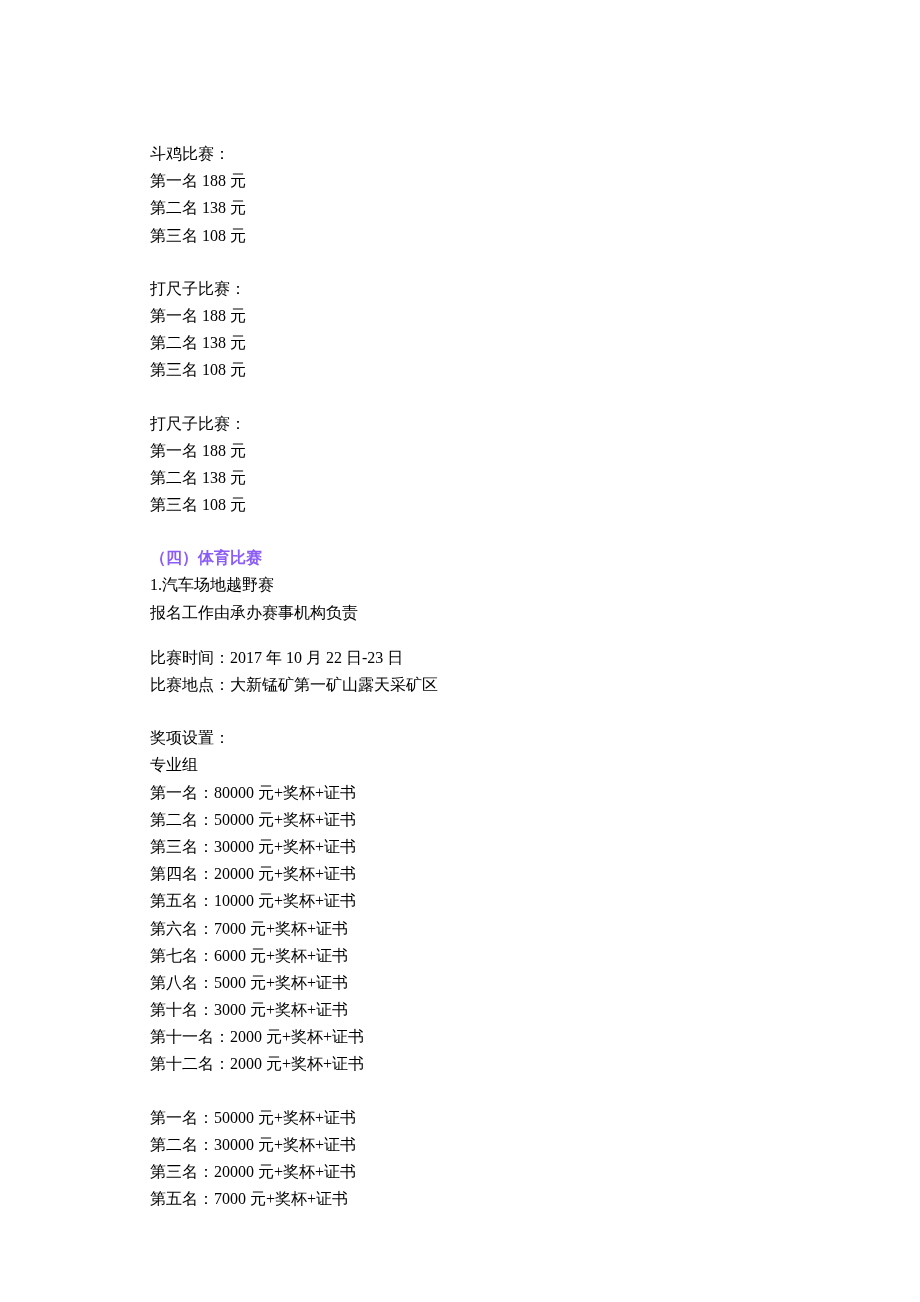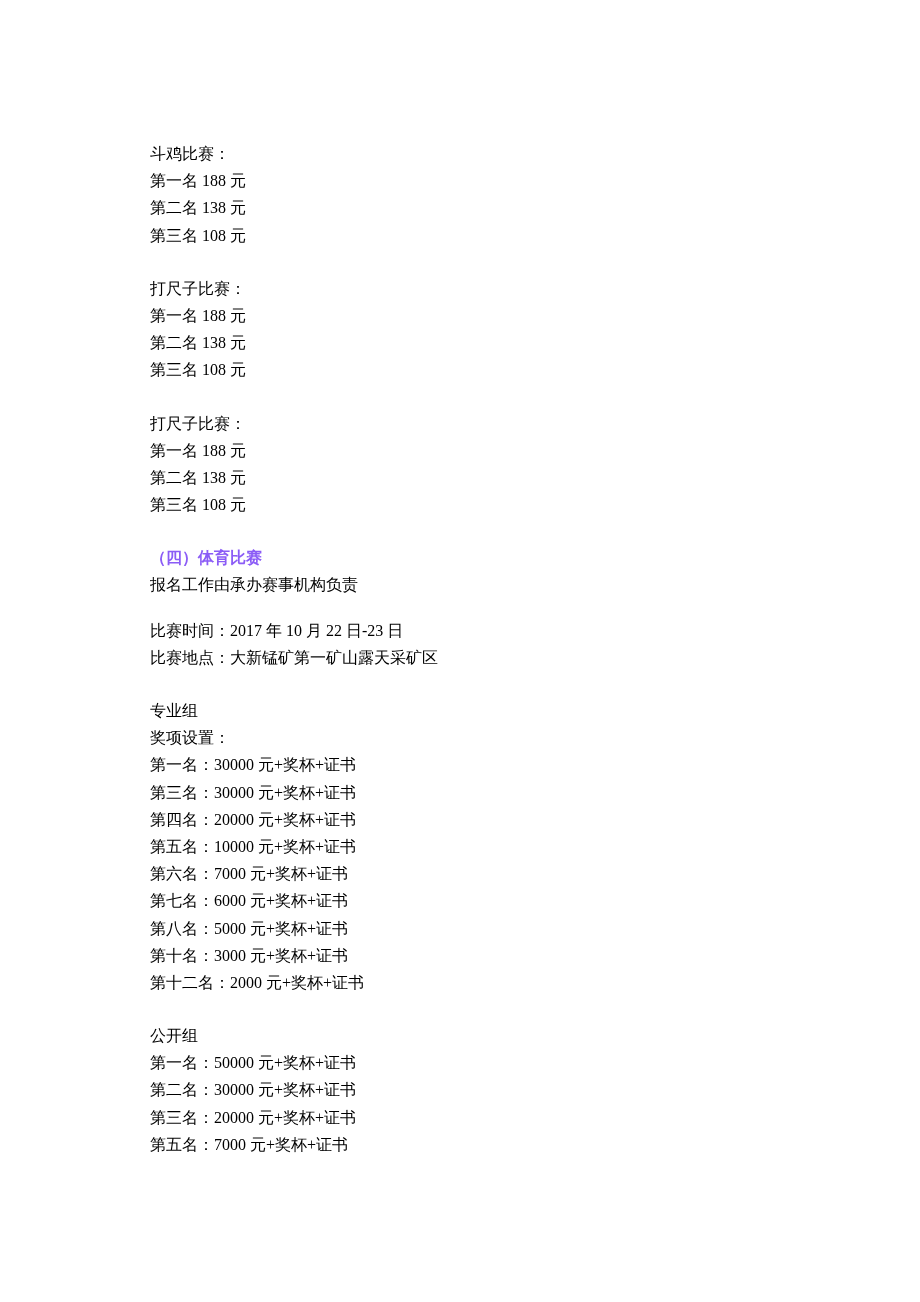--- a/index.html
+++ b/index.html
@@ -49,43 +49,45 @@
 
   <div class="section">
     <span class="line">打尺子比赛：</span>
     <span class="line">第一名 188 元</span>
     <span class="line">第二名 138 元</span>
     <span class="line">第三名 108 元</span>
   </div>
 
   <div>
     <span class="line heading">（四）体育比赛</span>
+    <span class="line">1.汽车场地越野赛</span>
     <span class="line">报名工作由承办赛事机构负责</span>
   </div>
 
   <div class="section" style="margin-top:18px;">
     <span class="line">比赛时间：2017 年 10 月 22 日-23 日</span>
     <span class="line">比赛地点：大新锰矿第一矿山露天采矿区</span>
   </div>
 
   <div>
+    <span class="line">奖项设置：</span>
     <span class="line">专业组</span>
-    <span class="line">奖项设置：</span>
-    <span class="line">第一名：30000 元+奖杯+证书</span>
+    <span class="line">第一名：80000 元+奖杯+证书</span>
+    <span class="line">第二名：50000 元+奖杯+证书</span>
     <span class="line">第三名：30000 元+奖杯+证书</span>
     <span class="line">第四名：20000 元+奖杯+证书</span>
     <span class="line">第五名：10000 元+奖杯+证书</span>
     <span class="line">第六名：7000 元+奖杯+证书</span>
     <span class="line">第七名：6000 元+奖杯+证书</span>
     <span class="line">第八名：5000 元+奖杯+证书</span>
     <span class="line">第十名：3000 元+奖杯+证书</span>
+    <span class="line">第十一名：2000 元+奖杯+证书</span>
     <span class="line">第十二名：2000 元+奖杯+证书</span>
   </div>
 
   <div style="margin-top:26px;">
-    <span class="line">公开组</span>
     <span class="line">第一名：50000 元+奖杯+证书</span>
     <span class="line">第二名：30000 元+奖杯+证书</span>
     <span class="line">第三名：20000 元+奖杯+证书</span>
     <span class="line">第五名：7000 元+奖杯+证书</span>
   </div>
 
 </div>
 
 </body></html>

